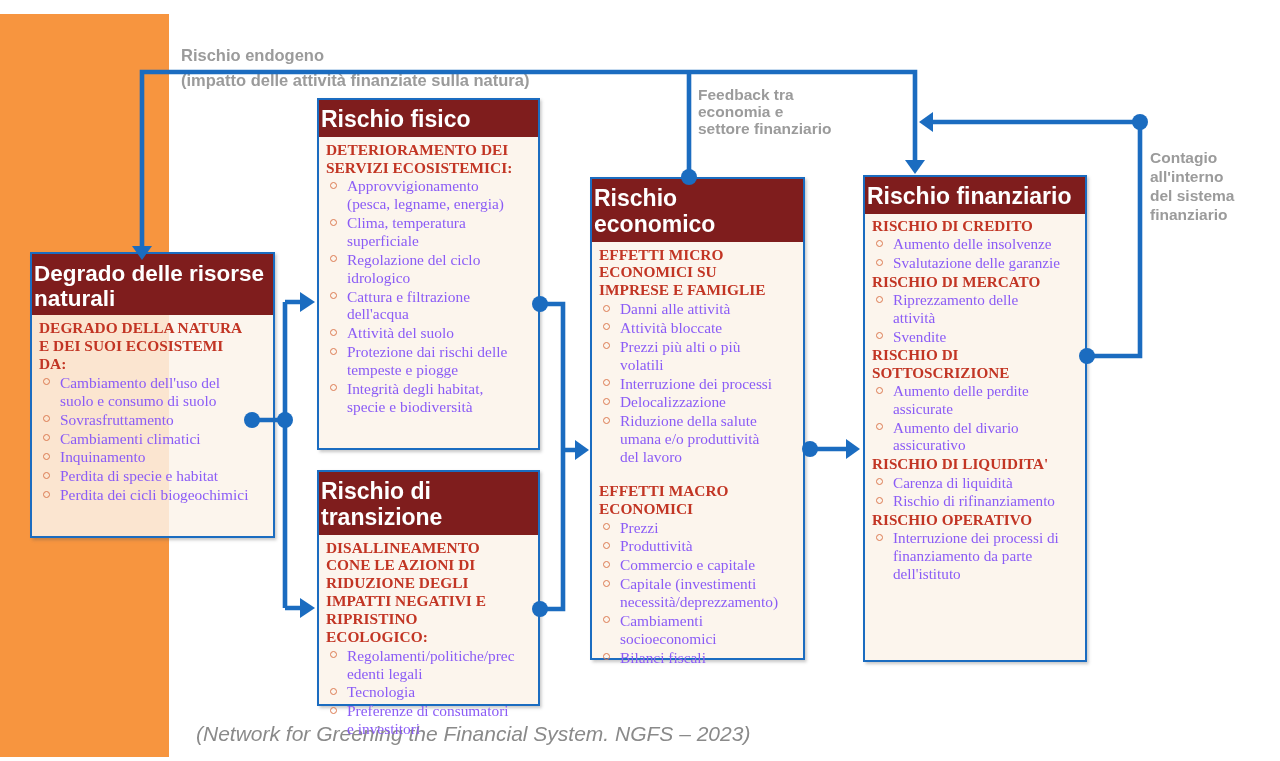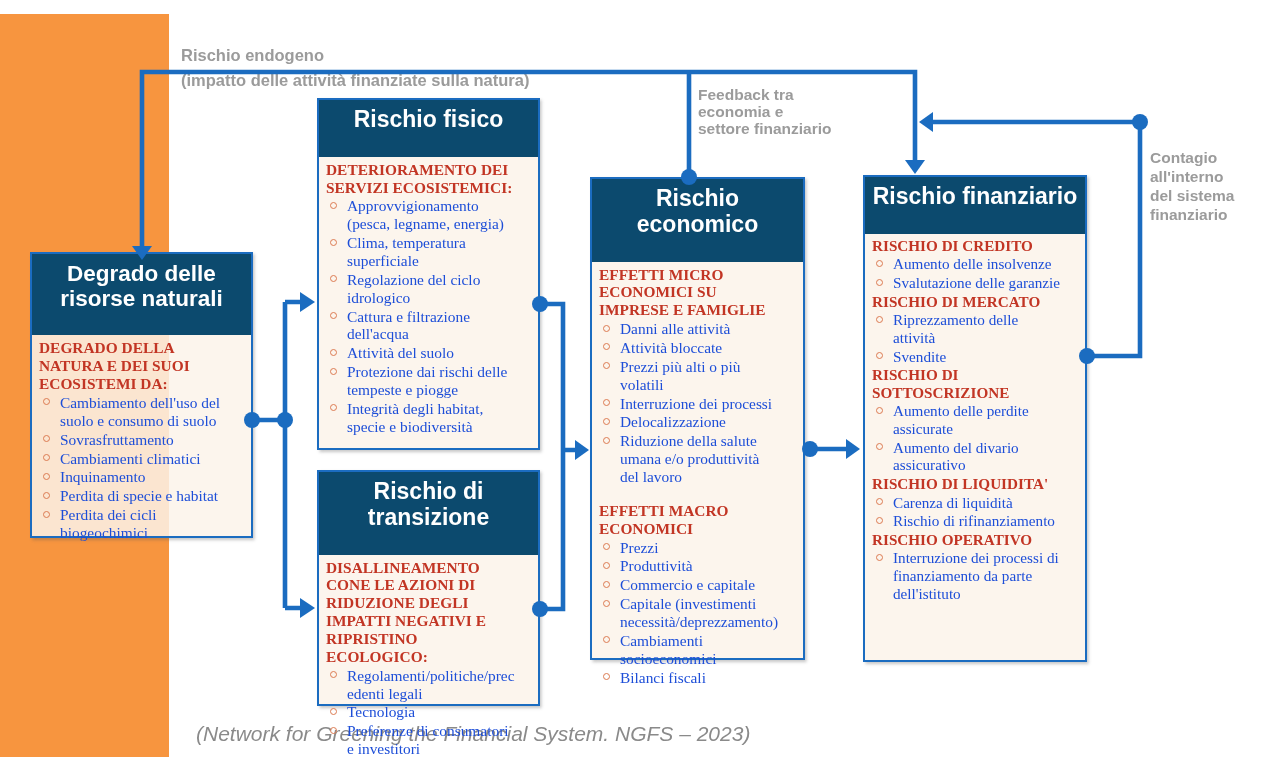--- a/index.html
+++ b/index.html
@@ -12,34 +12,34 @@
   .gray-label{position:absolute;color:#9b9b9b;font-weight:600;white-space:pre-line;}
   #endogeno-label{left:181px;top:12px;font-size:16.5px;line-height:25px;margin-top:31px;}
   #feedback-label{left:698px;top:86px;font-size:15.5px;line-height:17px;}
   #contagio-label{left:1150px;top:148px;font-size:15.5px;line-height:19px;}
   #citation{position:absolute;left:196px;top:722px;font-size:21px;font-style:italic;
             color:#8a8a8a;font-weight:400;}
 
   
   .riskbox{position:absolute;border:2.5px solid #1B6CC0;background:rgba(252,243,234,0.85);
            box-shadow:1.5px 2px 3px rgba(90,90,90,0.35);box-sizing:border-box;}
-  .box-header{background:#0c4a6e;color:#ffffff;font-weight:bold;text-align:center;
-              font-size:23px;line-height:1.12;padding:7px 2px 24px 2px;
+  .box-header{background:#7f1d1d;color:#ffffff;font-weight:bold;text-align:left;
+              font-size:23px;line-height:1.12;padding:7px 2px 4px 2px;
               font-family:"Liberation Sans",sans-serif;}
   .box-body{padding:4px 23px 6px 7px;font-family:"Liberation Serif",serif;}
   .sec-heading{color:#C23524;font-weight:bold;font-size:15.4px;line-height:1.16;}
   ul.items{list-style:none;margin:1px 0 0 0;padding:0;}
-  ul.items li{position:relative;padding-left:21px;color:#1d4ed8;font-size:15.4px;
+  ul.items li{position:relative;padding-left:21px;color:#8b5cf6;font-size:15.4px;
               line-height:1.16;margin:1px 0;overflow-wrap:break-word;}
   ul.items li .marker{position:absolute;left:4px;top:4.5px;width:7px;height:7px;
               border:1.7px solid #DC7B52;border-radius:50%;box-sizing:border-box;}
   .sec + .sec{margin-top:16px;}
   #box-finanziario .sec + .sec{margin-top:1px;}
 
-  #box-degrado{left:30px;top:252px;width:223px;height:286px;}
+  #box-degrado{left:30px;top:252px;width:245px;height:286px;}
   #box-degrado .box-header{font-size:22.5px;}
   #box-fisico{left:317px;top:98px;width:223px;height:352px;}
   #box-transizione{left:317px;top:470px;width:223px;height:236px;}
   #box-economico{left:590px;top:177px;width:215px;height:483px;}
   #box-finanziario{left:863px;top:175px;width:224px;height:487px;}
   #box-finanziario .box-body{padding-top:3px;}
   #box-finanziario ul.items li, #box-finanziario .sec-heading{font-size:15.2px;}
 
   
   #wires{position:absolute;left:0;top:0;width:1280px;height:761px;pointer-events:none;}

